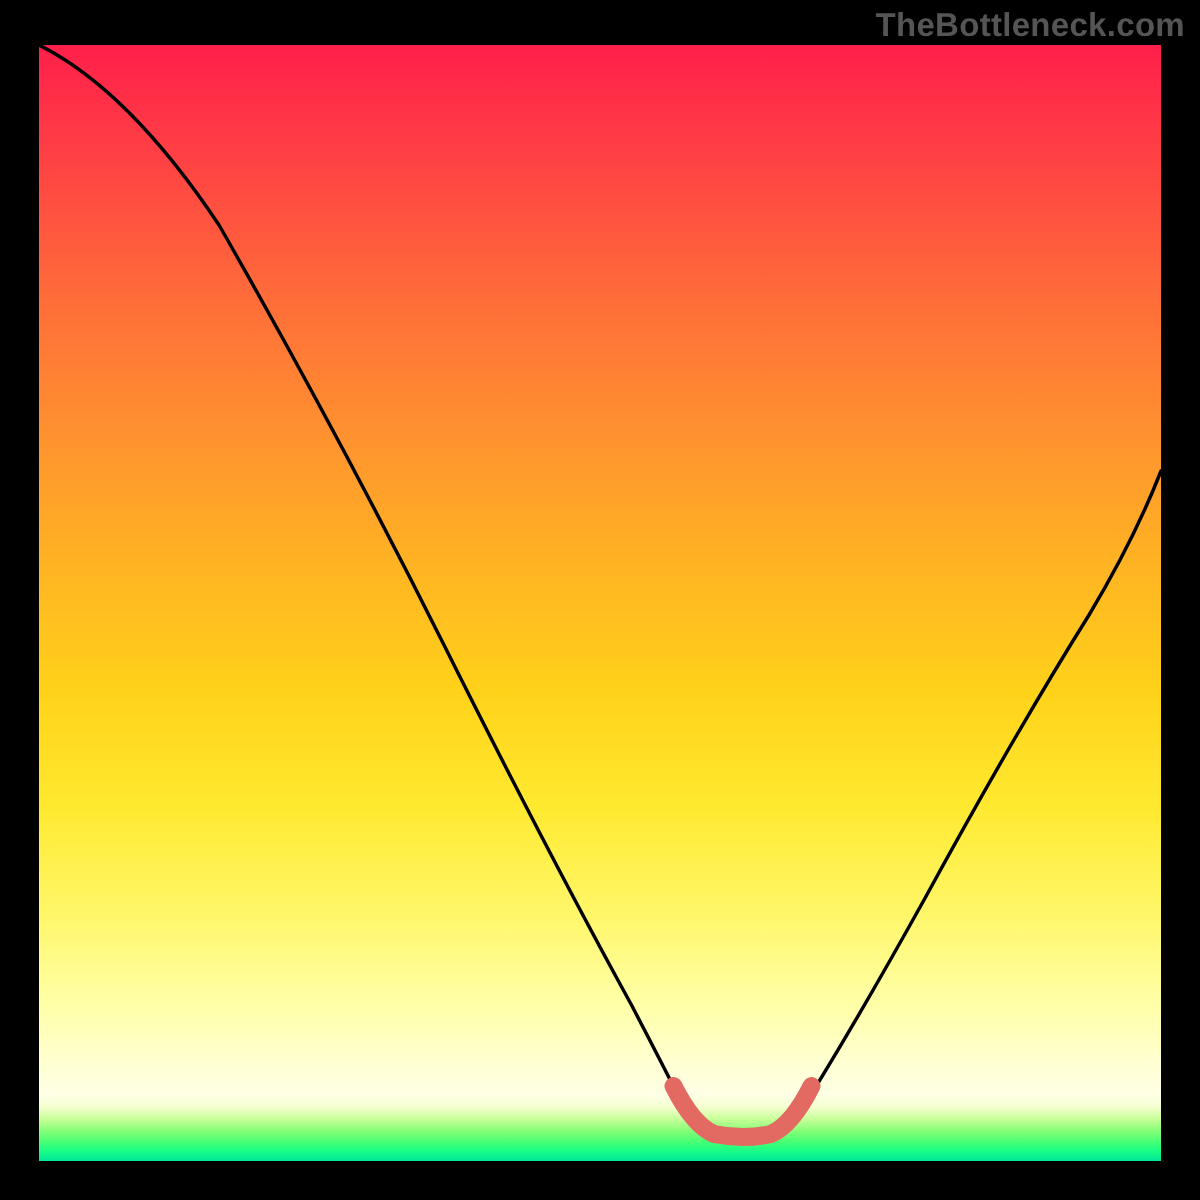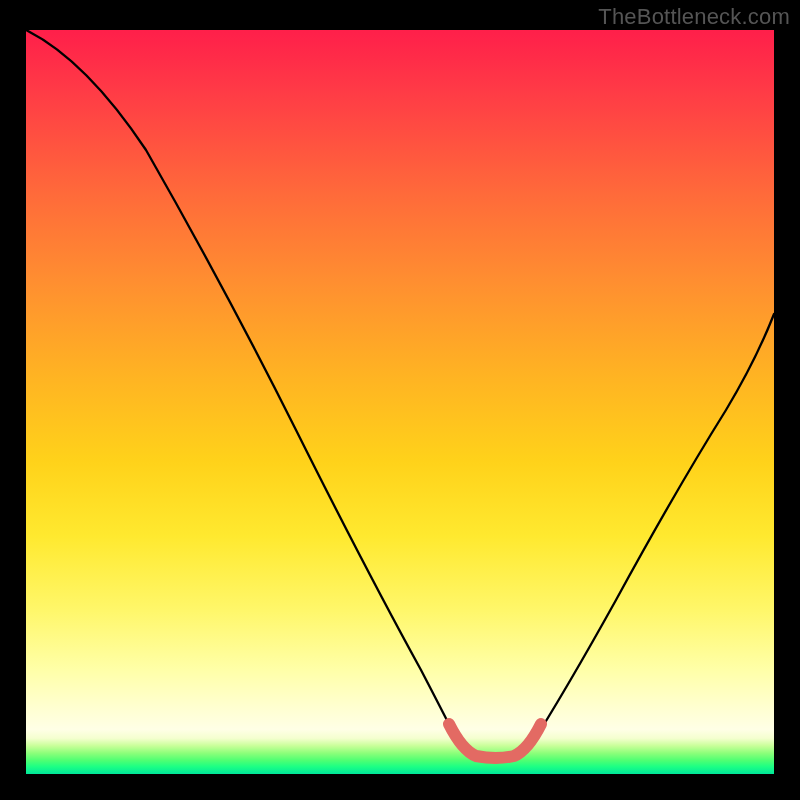--- a/index.html
+++ b/index.html
@@ -16,21 +16,21 @@
     width: 800px;
     height: 800px;
     background: #000;
   }
   .watermark {
     position: absolute;
     top: 4px;
     right: 10px;
     color: #555;
     font-size: 22px;
-    font-weight: 400;
+    font-weight: 700;
     letter-spacing: 0.2px;
     z-index: 20;
   }
   
   .plot-area {
     position: absolute;
     left: 26px;
     top: 30px;
     width: 748px;   
     height: 744px;  

